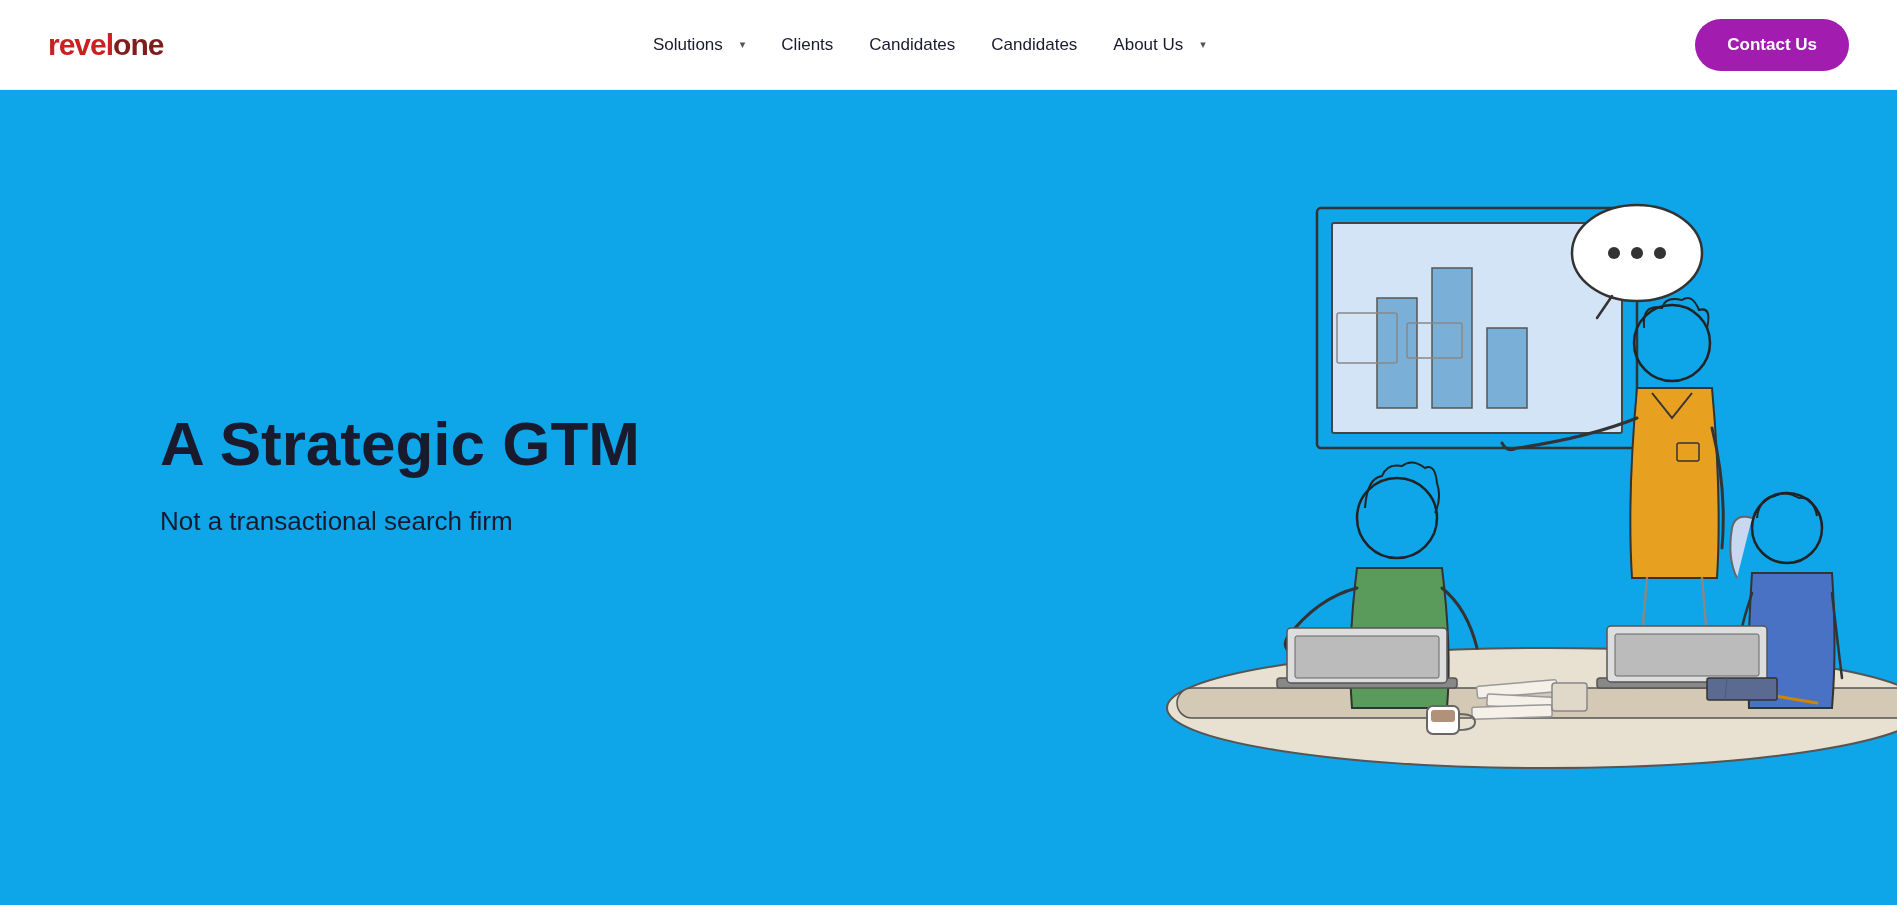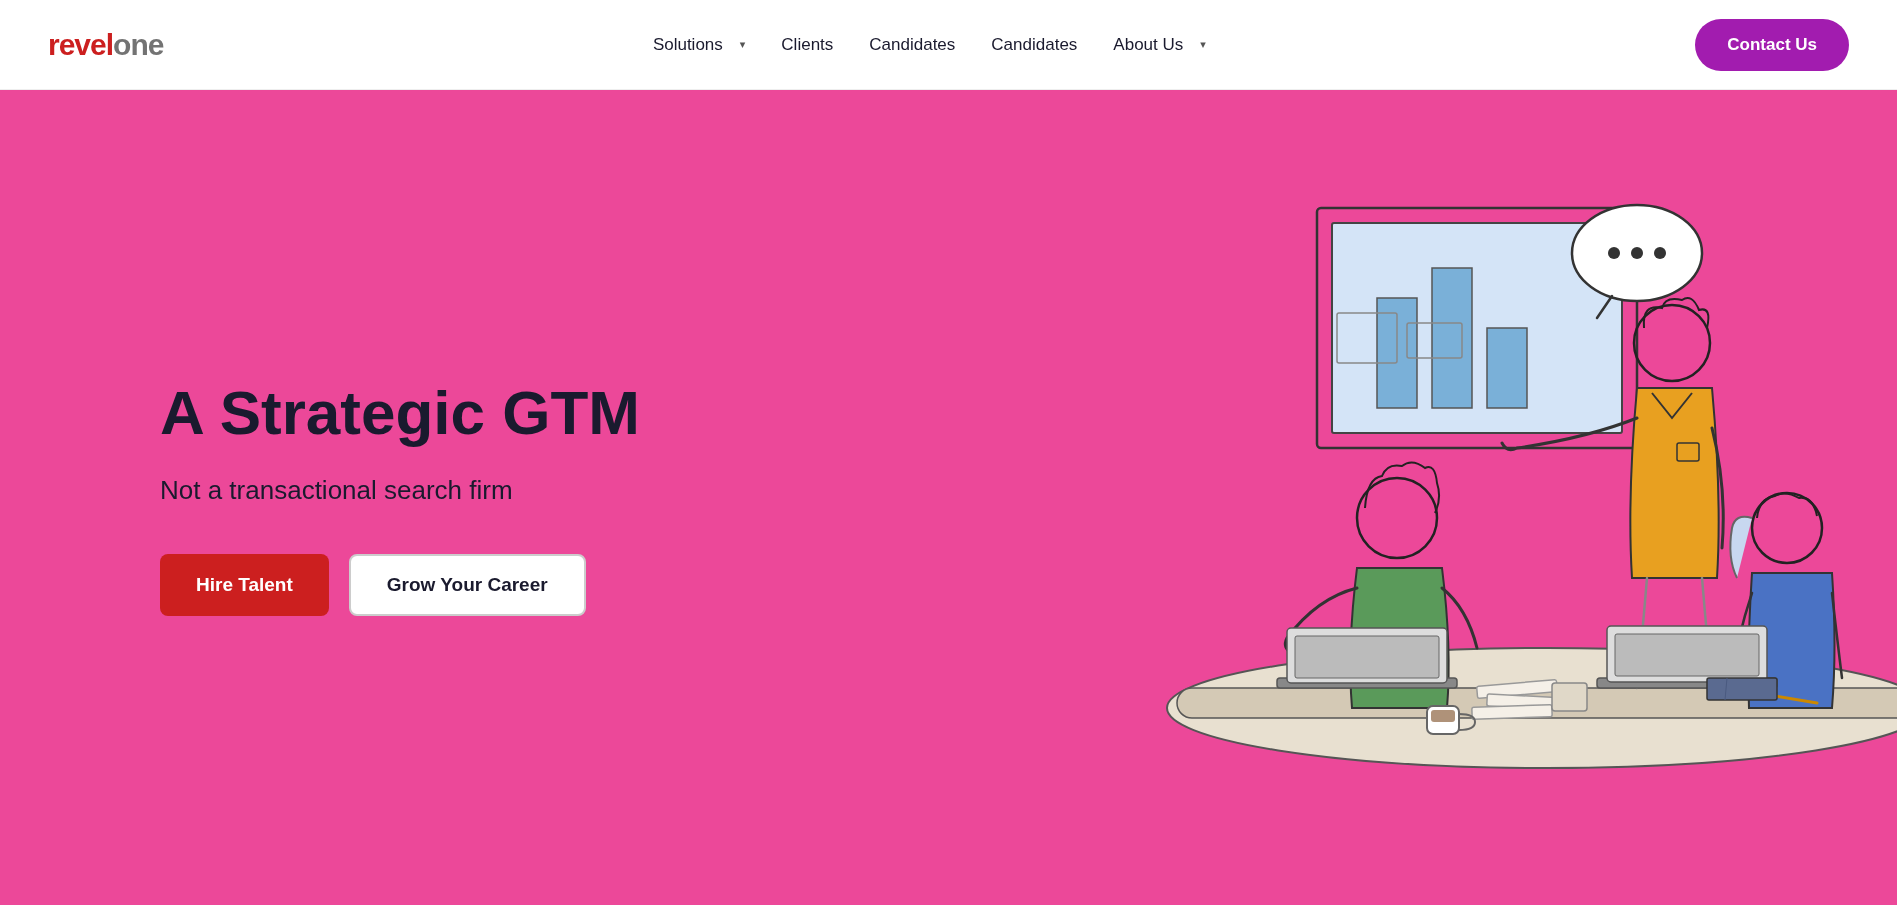--- a/index.html
+++ b/index.html
@@ -42,21 +42,21 @@
       border: none;
       border-radius: 30px;
       padding: 16px 32px;
       font-size: 17px;
       font-weight: 600;
       cursor: pointer;
     }
 
     
     .hero {
-      background: #ec4899;
+      background: #0ea5e9;
       min-height: 815px;
       display: flex;
       align-items: center;
       position: relative;
       overflow: hidden;
       padding: 60px 80px 60px 160px;
     }
     .hero-content {
       max-width: 560px;
       z-index: 2;
@@ -116,21 +116,21 @@
       width: 100%;
       height: 100%;
     }
   </style>
 </head>
 <body>
 
 <nav>
   <div style="cursor:pointer;">
     <span style="font-size:30px; font-weight:800; letter-spacing:-1px;">
-      <span style="color:#cc1f1f;">revel</span><span style="color:#737373;">one</span>
+      <span style="color:#cc1f1f;">revel</span><span style="color:#7f1d1d;">one</span>
     </span>
   </div>
 
   <ul class="nav-links">
     <li>
       <a href="#">
         <span>Solutions</span>
         <span class="chevron">▾</span>
       </a>
     </li>
@@ -159,24 +159,20 @@
 
   <button class="nav-cta">Contact Us</button>
 </nav>
 
 <section class="hero">
   <div class="hero-content">
     <h1 class="hero-title">
       <span>A Strategic GTM</span><br>
     </h1>
     <p class="hero-subtitle">Not a transactional search firm</p>
-    <div class="hero-buttons">
-      <button class="btn-primary">Hire Talent</button>
-      <button class="btn-secondary">Grow Your Career</button>
-    </div>
   </div>
 
   <div class="hero-illustration">
     <svg class="illustration-svg" viewBox="0 0 780 700" xmlns="http://www.w3.org/2000/svg">
 
       <rect x="200" y="60" width="320" height="240" rx="4" fill="none" stroke="#333" stroke-width="2.5"></rect>
       <rect x="215" y="75" width="290" height="210" rx="2" fill="#d4e4f7" stroke="#444" stroke-width="2"></rect>
 
       <rect x="260" y="150" width="40" height="110" fill="#7ab0d8" stroke="#555" stroke-width="1.5"></rect>
       <rect x="315" y="120" width="40" height="140" fill="#7ab0d8" stroke="#555" stroke-width="1.5"></rect>

